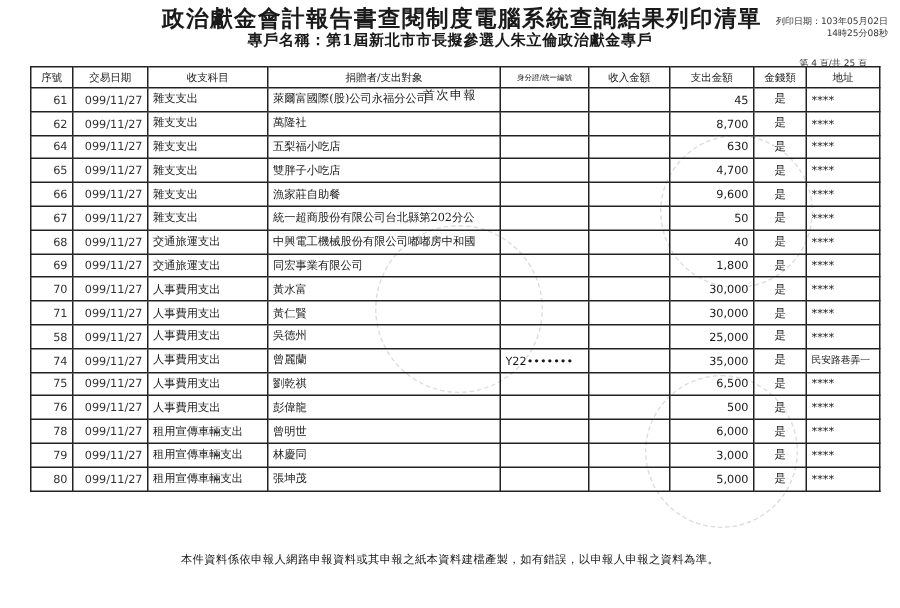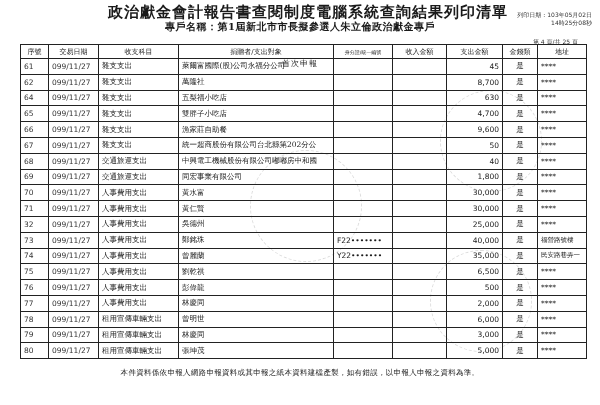--- a/index.html
+++ b/index.html
@@ -33,21 +33,21 @@
       position: absolute; left: 20px; top: 44px;
       width: 566px; border-collapse: collapse; table-layout: fixed;
     }
     table.ledger th, table.ledger td {
       border: 1px solid #222; height: 14.8px; padding: 0 3px;
       font-size: 7.5px; white-space: nowrap; overflow: hidden;
       font-weight: normal;
     }
     table.ledger th { text-align: center; font-size: 7px; height: 13px; }
     table.ledger th.small { font-size: 5px; }
-    td.c-idx, td.c-date { text-align: left; font-family: "DejaVu Sans", sans-serif; color: #333; }
+    td.c-idx, td.c-date { text-align: right; font-family: "DejaVu Sans", sans-serif; color: #333; }
     td.c-date { font-size: 7px; }
     td.c-amt { text-align: right; font-family: "DejaVu Sans", sans-serif; font-size: 7px; }
     td.c-flag { text-align: center; }
     td.c-id { font-family: "DejaVu Sans", sans-serif; font-size: 5.5px; }
     td.c-addr { font-size: 7px; font-family: "DejaVu Sans", sans-serif; }
     td.c-addr.text { font-family: "DejaVu Serif", serif; font-size: 6.5px; }
     td.c-payee { font-size: 7px; }
     .footer {
       position: absolute; left: 0; right: 0; top: 368px;
       text-align: center; font-size: 7.5px; letter-spacing: 0.3px;
@@ -203,40 +203,29 @@
         <td class="c-date">099/11/27</td>
         <td class="c-cat">人事費用支出</td>
         <td class="c-payee">黃仁賢</td>
         <td class="c-id"></td>
         <td class="c-amt"></td>
         <td class="c-amt">30,000</td>
         <td class="c-flag">是</td>
         <td class="c-addr">****</td>
       </tr>
       <tr>
-        <td class="c-idx">32</td>
+        <td class="c-idx">58</td>
         <td class="c-date">099/11/27</td>
         <td class="c-cat">人事費用支出</td>
         <td class="c-payee">吳德州</td>
         <td class="c-id"></td>
         <td class="c-amt"></td>
         <td class="c-amt">25,000</td>
         <td class="c-flag">是</td>
         <td class="c-addr">****</td>
-      </tr>
-      <tr>
-        <td class="c-idx">73</td>
-        <td class="c-date">099/11/27</td>
-        <td class="c-cat">人事費用支出</td>
-        <td class="c-payee">鄭銘珠</td>
-        <td class="c-id">F22•••••••</td>
-        <td class="c-amt"></td>
-        <td class="c-amt">40,000</td>
-        <td class="c-flag">是</td>
-        <td class="c-addr text">福營路號樓</td>
       </tr>
       <tr>
         <td class="c-idx">74</td>
         <td class="c-date">099/11/27</td>
         <td class="c-cat">人事費用支出</td>
         <td class="c-payee">曾麗蘭</td>
         <td class="c-id">Y22•••••••</td>
         <td class="c-amt"></td>
         <td class="c-amt">35,000</td>
         <td class="c-flag">是</td>
@@ -258,31 +247,20 @@
         <td class="c-date">099/11/27</td>
         <td class="c-cat">人事費用支出</td>
         <td class="c-payee">彭偉龍</td>
         <td class="c-id"></td>
         <td class="c-amt"></td>
         <td class="c-amt">500</td>
         <td class="c-flag">是</td>
         <td class="c-addr">****</td>
       </tr>
       <tr>
-        <td class="c-idx">77</td>
-        <td class="c-date">099/11/27</td>
-        <td class="c-cat">人事費用支出</td>
-        <td class="c-payee">林慶同</td>
-        <td class="c-id"></td>
-        <td class="c-amt"></td>
-        <td class="c-amt">2,000</td>
-        <td class="c-flag">是</td>
-        <td class="c-addr">****</td>
-      </tr>
-      <tr>
         <td class="c-idx">78</td>
         <td class="c-date">099/11/27</td>
         <td class="c-cat">租用宣傳車輛支出</td>
         <td class="c-payee">曾明世</td>
         <td class="c-id"></td>
         <td class="c-amt"></td>
         <td class="c-amt">6,000</td>
         <td class="c-flag">是</td>
         <td class="c-addr">****</td>
       </tr>

